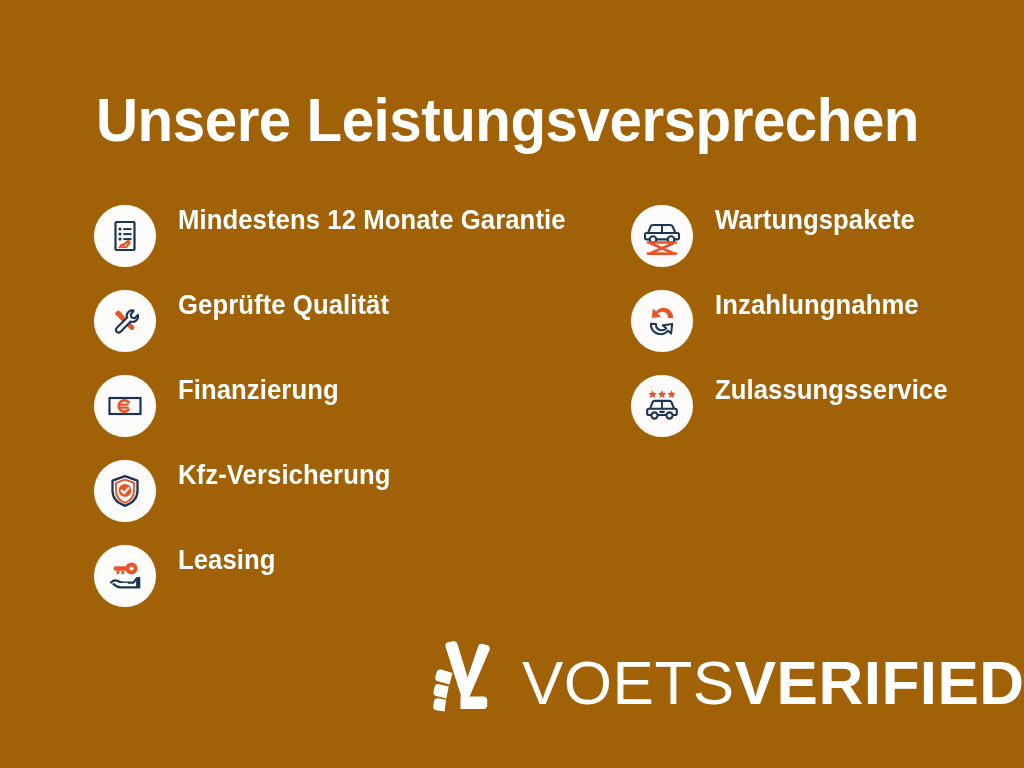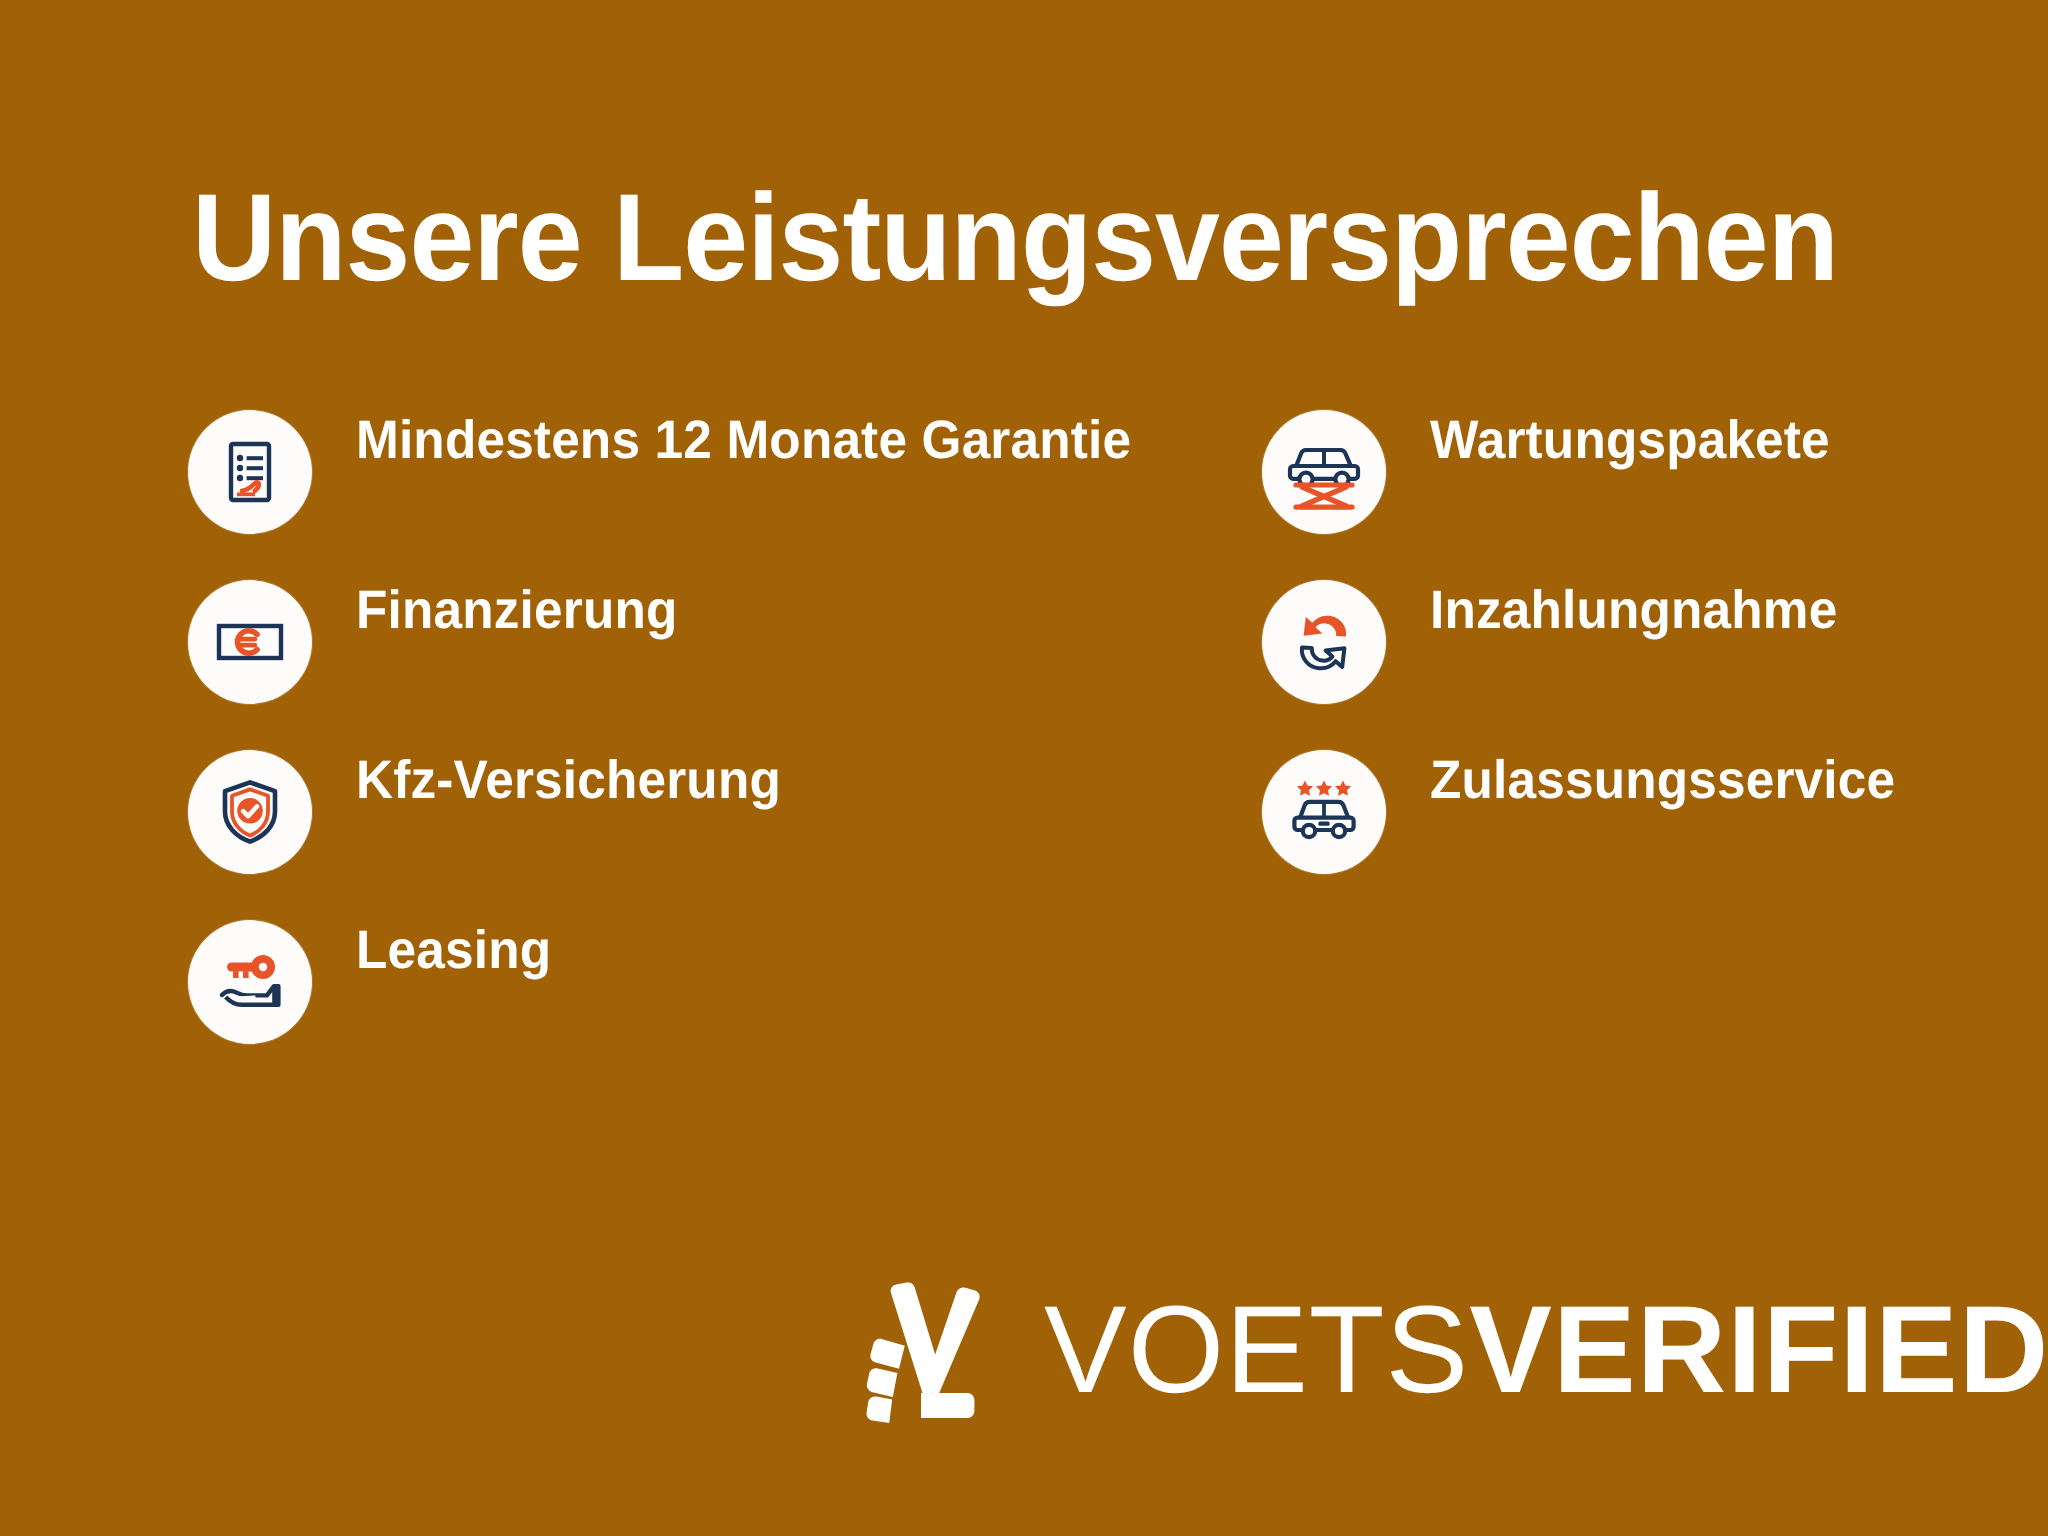--- a/index.html
+++ b/index.html
@@ -74,21 +74,21 @@
     transform: scaleX(0.95);
     transform-origin: left center;
   }
 
   
   .logo {
     position: absolute;
     left: 432px;
     top: 636px;
     display: flex;
-    align-items: center;
+    align-items: flex-end;
   }
   .logo-mark { width: 62px; height: 80px; display:block; }
   .logo-text {
     margin-left: 28px;
     color: #ffffff;
     font-size: 62px;
     line-height: 66px;
     letter-spacing: 0.5px;
     white-space: nowrap;
   }
@@ -114,20 +114,32 @@
           <rect x="16.3" y="15.1" width="8.2" height="2" fill="#1c3557"></rect>
           <circle cx="13" cy="21" r="1.6" fill="#1c3557"></circle>
           <rect x="16.3" y="20.1" width="8.2" height="2" fill="#1c3557"></rect>
           <path d="M14 27.4c2.6-0.3 4.6-1.9 6.3-3.6 0.9-0.9 2.1-0.6 2.1 0.5 0 1.2-1 2.3-1.9 3.1" fill="none" stroke="#e8542a" stroke-width="2.4" stroke-linecap="round"></path>
           <rect x="11.5" y="28.2" width="9" height="1.9" fill="#e8542a"></rect>
         </svg>
       </div>
       <div class="feature-label">Mindestens 12 Monate Garantie</div>
     </div>
 
+    <div class="feature">
+      <div class="badge">
+        <svg width="36" height="36" viewBox="0 0 36 36">
+          <g stroke="#e8542a" stroke-width="3.4" stroke-linecap="round">
+            <line x1="11.5" y1="9.5" x2="13.8" y2="11.8"></line>
+          </g>
+          <path d="M11 7.2l3.4 3.4 12.2 12.2a2.4 2.4 0 1 1-3.4 3.4L11 14l-3.4-3.4z" fill="#e8542a"></path>
+          <path d="M26.7 7.6a5.6 5.6 0 0 0-6.7 7.2L9.6 25.1a2.7 2.7 0 0 0 3.8 3.8l10.3-10.3a5.6 5.6 0 0 0 7.2-6.7l-3.3 3.3-3-0.8-0.8-3z" fill="#fdfcfa" stroke="#1c3557" stroke-width="2.1" stroke-linejoin="round"></path>
+        </svg>
+      </div>
+      <div class="feature-label">Geprüfte Qualität</div>
+    </div>
 
     <div class="feature">
       <div class="badge">
         <svg width="38" height="36" viewBox="0 0 38 36">
           <rect x="3.5" y="10" width="31" height="16" fill="#fdfcfa" stroke="#1c3557" stroke-width="2.2"></rect>
           <path d="M22.5 14.2a5.6 5.6 0 1 0 0 7.6" fill="none" stroke="#e8542a" stroke-width="2.8" stroke-linecap="round"></path>
           <line x1="13.2" y1="16.6" x2="21.4" y2="16.6" stroke="#e8542a" stroke-width="2.4" stroke-linecap="round"></line>
           <line x1="13.2" y1="19.6" x2="21.4" y2="19.6" stroke="#e8542a" stroke-width="2.4" stroke-linecap="round"></line>
         </svg>
       </div>

